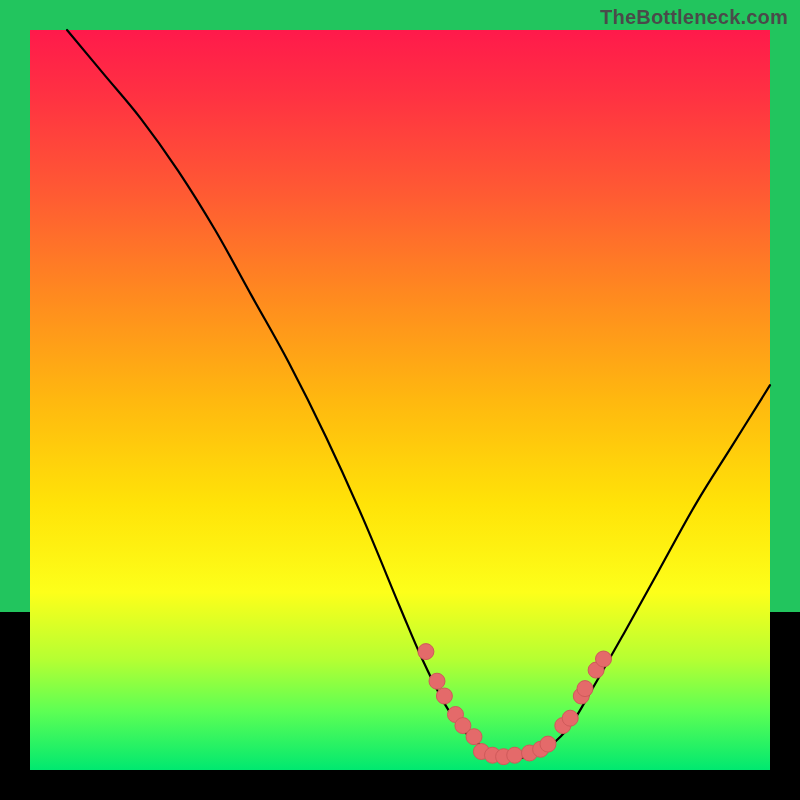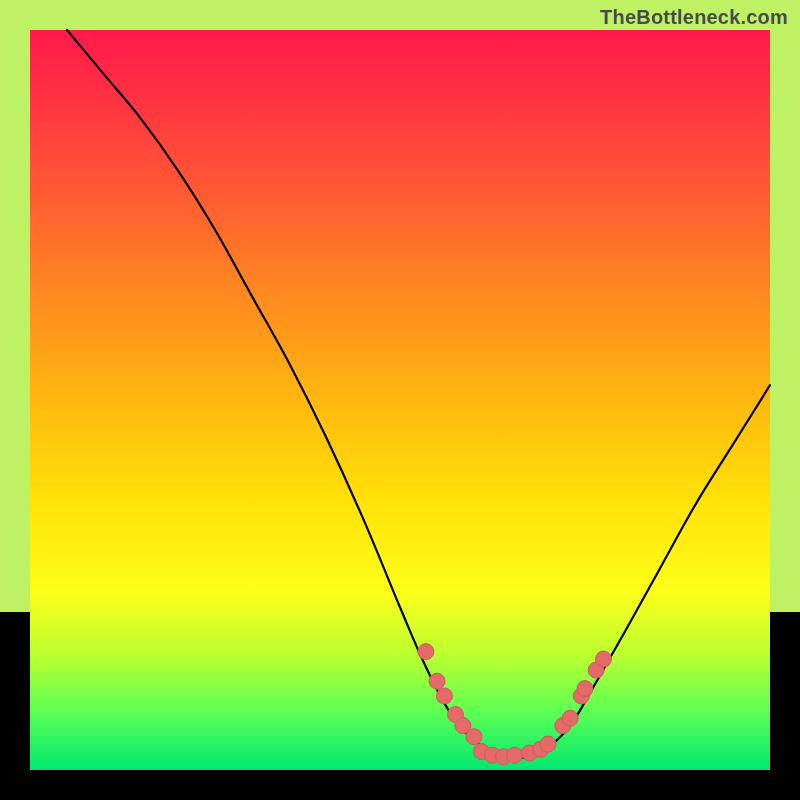--- a/index.html
+++ b/index.html
@@ -8,21 +8,21 @@
     width: 800px;
     height: 800px;
     background: #000;
     overflow: hidden;
     font-family: Arial, Helvetica, sans-serif;
   }
   .stage {
     position: relative;
     width: 800px;
     height: 612px;
-    background: #bef264;
+    background: #22c55e;
   }
   .plot-area {
     position: absolute;
     left: 30px;
     top: 30px;
     width: 740px;
     height: 740px;
     background: linear-gradient(
       to bottom,
       #ff1a4b 0%,

